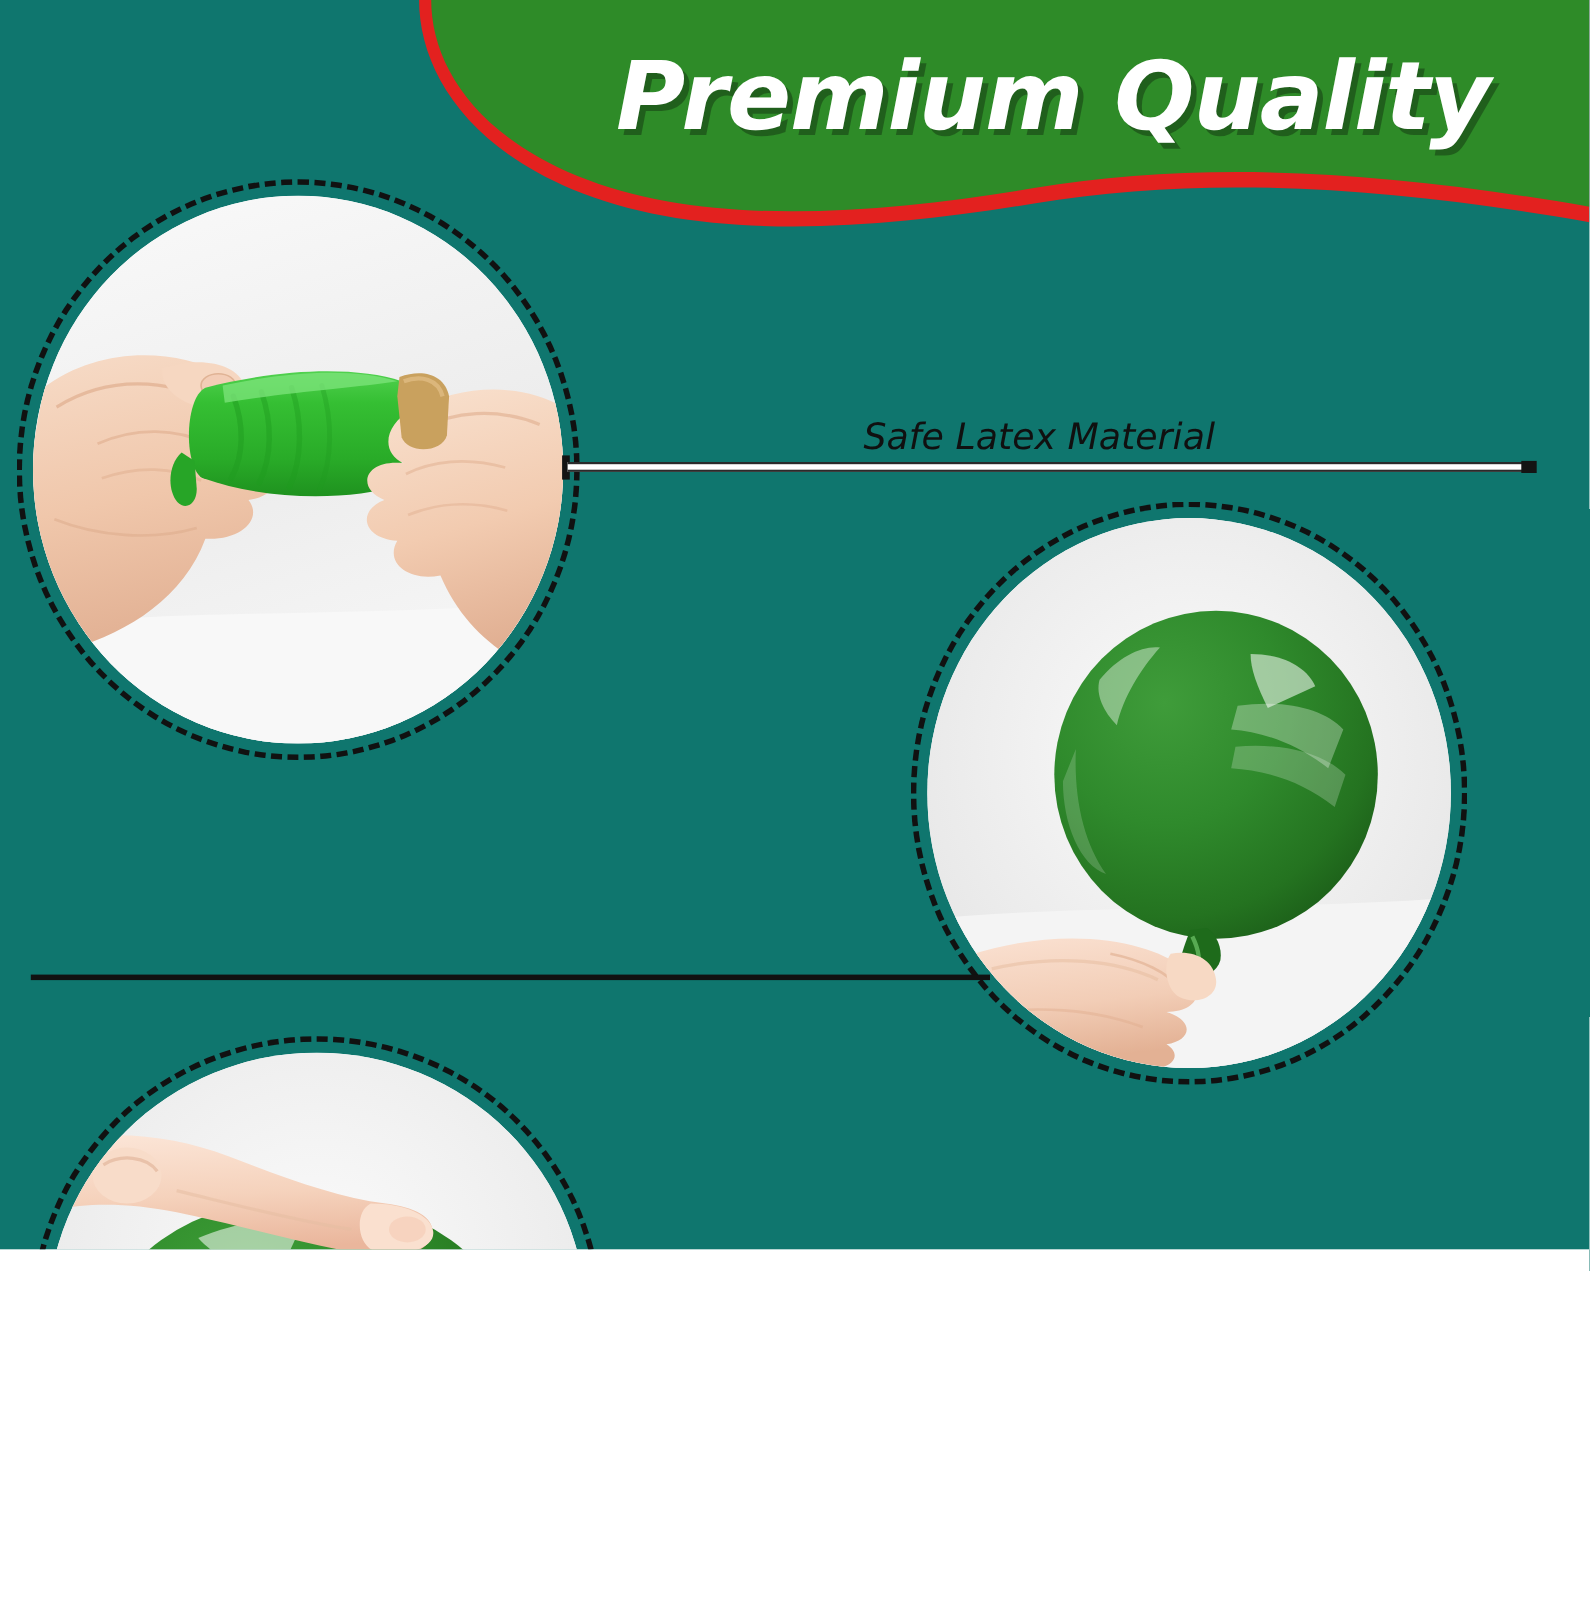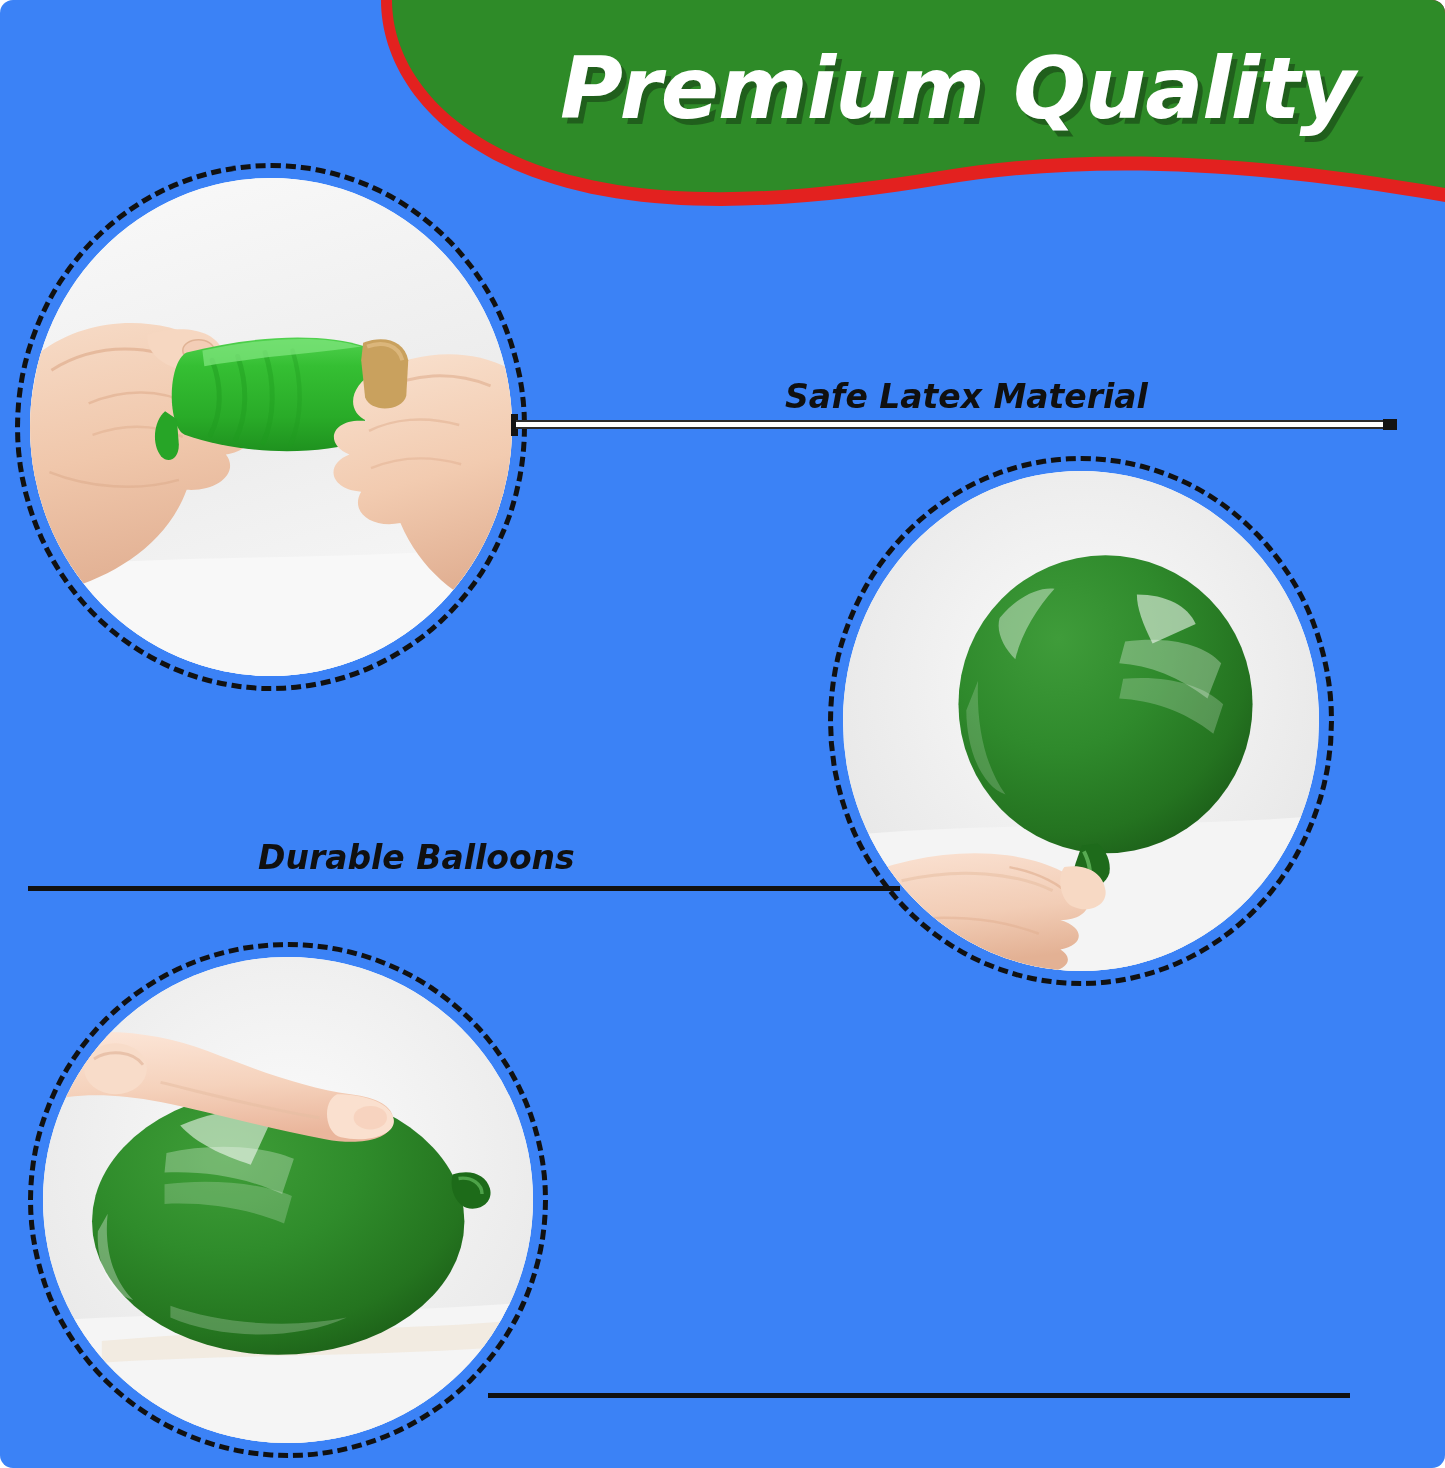--- a/index.html
+++ b/index.html
@@ -6,24 +6,23 @@
     margin: 0;
     padding: 0;
     background: #ffffff;
   }
   body {
     font-family: "DejaVu Sans", sans-serif;
   }
   #page {
     position: relative;
     width: 1445px;
-    height: 1468px;
-    background: #3b82f6;
+    height: 1136px;
+    background: #0f766e;
     overflow: hidden;
-    border-radius: 13px;
   }
 
   
   #banner {
     position: absolute;
     left: 0;
     top: 0;
     width: 1445px;
     height: 230px;
     pointer-events: none;
@@ -63,21 +62,21 @@
     overflow: hidden;
     background: #fdfdfd;
   }
   .photo-inner svg { display: block; width: 100%; height: 100%; }
 
   
   .callout-label {
     position: absolute;
     font-family: "DejaVu Sans", sans-serif;
     font-size: 33px;
-    font-weight: bold;
+    font-weight: normal;
     font-style: italic;
     color: #101010;
     white-space: nowrap;
     letter-spacing: 0px;
   }
 
   .rule-single {
     position: absolute;
     height: 5px;
     background: #111111;
@@ -252,21 +251,20 @@
           <path d="M 60 418 C 120 404, 176 410, 214 428" fill="none" stroke="#e6bb9d" stroke-width="3" opacity="0.5"></path>
           <path d="M 40 462 C 100 450, 158 456, 200 472" fill="none" stroke="#dfae8e" stroke-width="2.5" opacity="0.45"></path>
 
           <path d="M 226 404 C 248 400, 266 410, 268 428 C 270 444, 250 452, 234 444
                    C 222 438, 218 414, 226 404 Z" fill="#f7d9c4"></path>
         </g>
       </svg>
     </div>
   </div>
 
-  <div class="callout-label" style="left:258px; top:838px;">Durable Balloons</div>
   <div class="rule-single" style="left:28px; top:886px; width:872px;"></div>
 
   <div class="photo-circle" style="left:28px; top:942px; width:520px; height:516px;">
     <div class="photo-inner">
       <svg viewBox="0 0 500 496" xmlns="http://www.w3.org/2000/svg" preserveAspectRatio="xMidYMid slice">
         <defs>
           <radialGradient id="bg3" cx="0.5" cy="0.4" r="0.78">
             <stop offset="0%" stop-color="#fbfbfb"></stop>
             <stop offset="72%" stop-color="#eaeaea"></stop>
             <stop offset="100%" stop-color="#e0e0e0"></stop>

